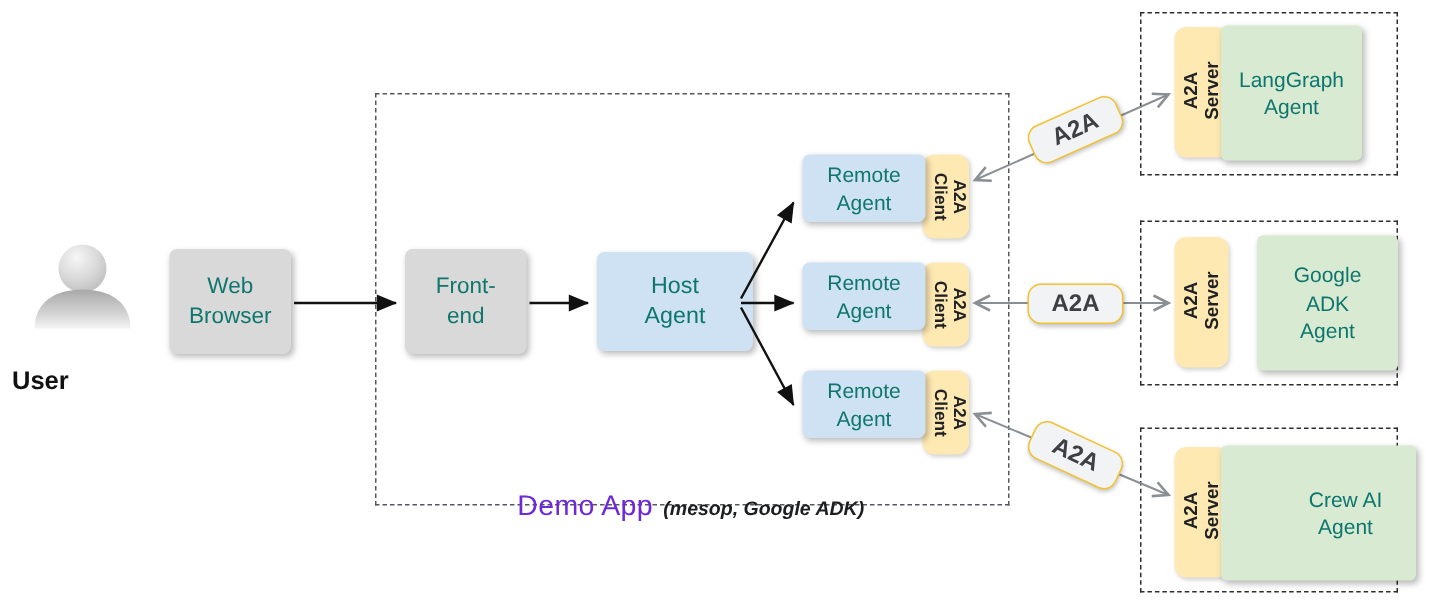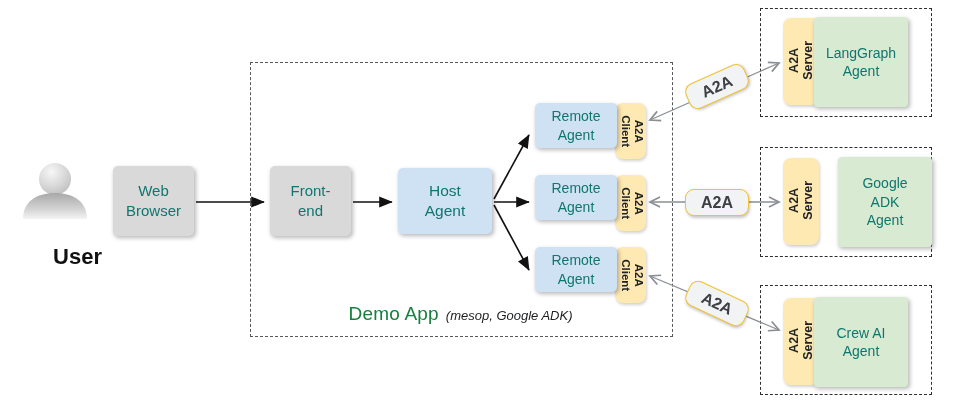--- a/index.html
+++ b/index.html
@@ -27,56 +27,56 @@
     display:block;white-space:pre-line;text-align:center;font-weight:700;
     color:#1f2123;line-height:1.15;
   }
   .client-tab{left:615px;width:31px;height:56px;}
   .client-tab span{transform:rotate(90deg);font-size:11.5px;padding-bottom:2px;}
   .server-tab{left:783px;width:36px;height:87px;}
   .server-tab span{transform:rotate(-90deg);font-size:12.5px;padding-left:2px;}
   
   #web-browser{left:113px;top:166px;width:81px;height:70px;}
   #front-end{left:270px;top:166px;width:81px;height:70px;}
-  #host-agent{left:398px;top:168px;width:94px;height:66px;font-size:15.5px;}
+  #host-agent{left:398px;top:168px;width:104px;height:66px;font-size:15.5px;}
   
   .remote{left:535px;width:82px;height:45px;font-size:14px;}
   #remote-1{top:103px;} #remote-2{top:175px;} #remote-3{top:247px;}
   #ctab-1{top:103px;} #ctab-2{top:175px;} #ctab-3{top:247px;}
   
   #group-1{left:760px;top:8px;width:170px;height:107px;}
   #group-2{left:760px;top:147px;width:170px;height:108px;}
   #group-3{left:760px;top:285px;width:170px;height:108px;}
   .agent-green{left:814px;width:94px;height:90px;font-size:14px;border-radius:4px;}
-  #agent-1{top:17px;} #agent-2{top:157px;margin-left:24px;} #agent-3{top:297px;}
+  #agent-1{top:17px;} #agent-2{top:157px;margin-left:24px;} #agent-3{top:297px;padding-left:36px;}
   #stab-1{top:18px;} #stab-2{top:158px;} #stab-3{top:298px;}
   
   .pill{
     position:absolute;width:62px;height:25px;border-radius:9px;
     border:1.5px solid var(--c-pill-border,#f1c232);
     background:var(--c-pill-bg,#f1f3f4);
     display:flex;align-items:center;justify-content:center;
     font-weight:700;font-size:16px;color:#3c4043;z-index:6;
     box-shadow:1px 1.5px 3px rgba(0,0,0,.22);
   }
   #pill-1{left:685px;top:73px;transform:rotate(-24deg);}
   #pill-2{left:685px;top:189px;}
   #pill-3{left:685px;top:290px;transform:rotate(25deg);}
   
   #demo-caption{
     position:absolute;left:250px;top:303px;width:421px;z-index:3;
     display:flex;align-items:baseline;justify-content:center;gap:7px;
   }
-  #demo-title{font-size:19px;color:#15803d;letter-spacing:.2px;}
-  #demo-subtitle{font-size:13px;font-weight:400;font-style:italic;color:#1d1e20;}
+  #demo-title{font-size:19px;color:#6d28d9;letter-spacing:.2px;margin-top:24px;}
+  #demo-subtitle{font-size:13px;font-weight:700;font-style:italic;color:#1d1e20;}
   
   #user-icon{position:absolute;left:17px;top:162px;width:76px;height:58px;z-index:2;}
   #user-label{
-    position:absolute;left:8px;top:244px;width:94px;text-align:right;
-    font-weight:700;font-size:22px;color:#111;z-index:2;
+    position:absolute;left:8px;top:244px;width:94px;text-align:left;
+    font-weight:700;font-size:17px;color:#111;z-index:2;
   }
   
   #arrows{position:absolute;left:0;top:0;width:959px;height:407px;z-index:5;pointer-events:none;}
   .black-line{stroke:var(--c-arrow-black,#111);stroke-width:1.6;}
   .gray-line{stroke:var(--c-arrow-gray,#8a8f94);stroke-width:1.3;}
 </style>
 </head>
 <body>
 
 <div id="canvas">

